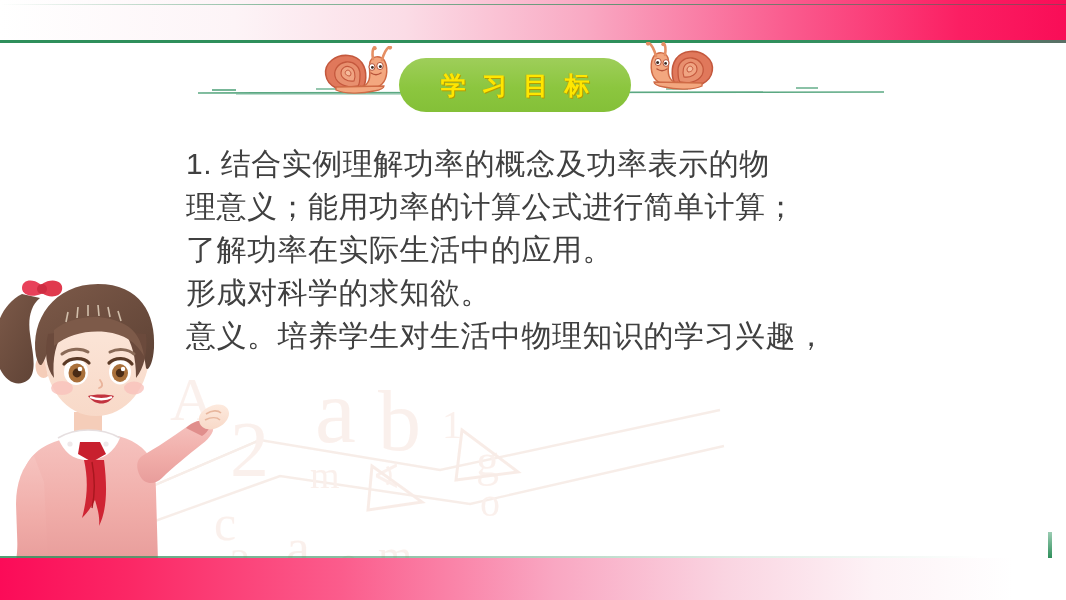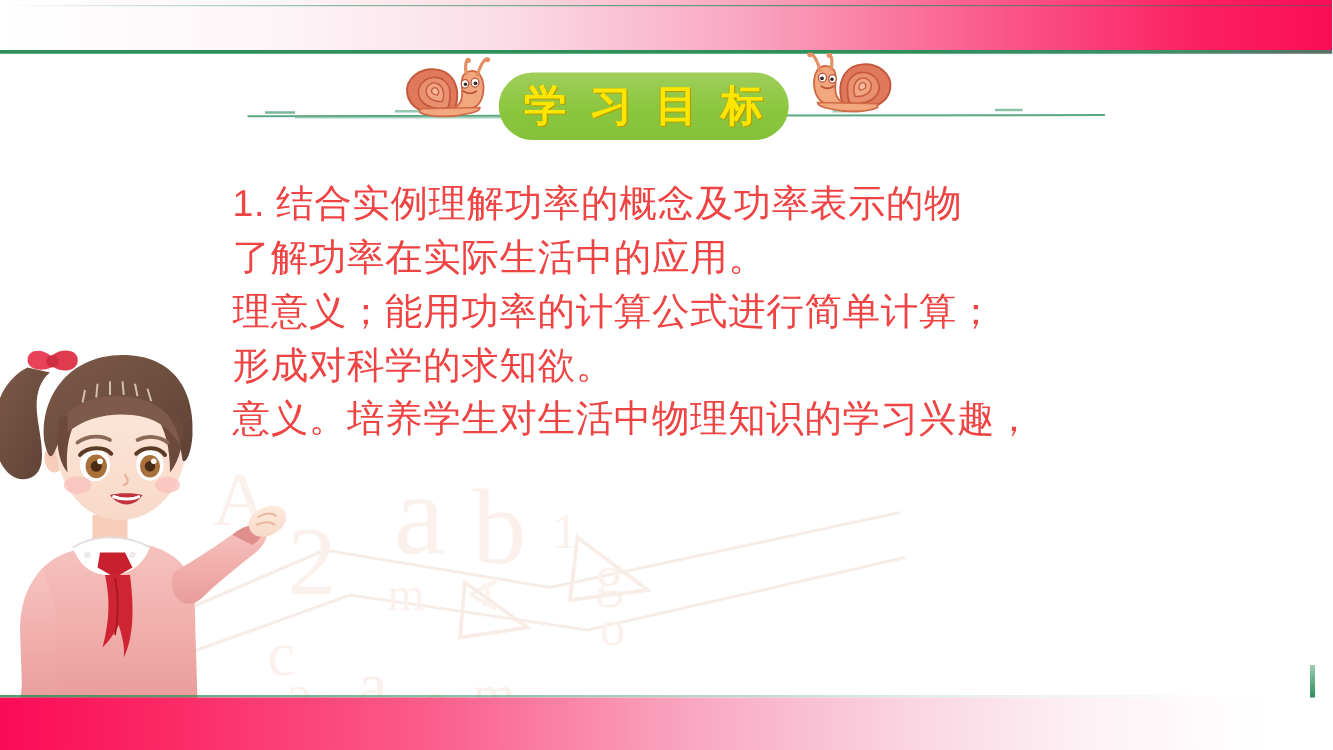--- a/index.html
+++ b/index.html
@@ -114,21 +114,21 @@
     width: 232px;
     height: 54px;
     border-radius: 27px;
     background: linear-gradient(to bottom, #9ece5a 0%, #8cc63f 55%, #84c038 100%);
     display: flex;
     align-items: center;
     justify-content: center;
   }
   .title-text {
     font-family: "Liberation Serif", serif;
-    font-size: 34px;
+    font-size: 25px;
     font-weight: bold;
     letter-spacing: 5px;
     color: #ffe600;
     text-shadow: 1px 1px 0 #b79b00, -1px 0 0 rgba(180,150,0,.45);
     white-space: nowrap;
     padding-left: 5px;
   }
 
   
   .snail-left  { position: absolute; left: 314px; top: 46px; }
@@ -136,21 +136,21 @@
 
   
   .girl { position: absolute; left: -4px; top: 272px; }
 
   
   .body-text {
     position: absolute;
     left: 186px;
     top: 142px;
     width: 790px;
-    color: #ef4444;
+    color: #404040;
     font-family: "Liberation Sans", sans-serif;
     font-size: 30px;
     line-height: 43px;
     letter-spacing: .5px;
     white-space: nowrap;
   }
   .body-text .line { display: block; }
 </style>
 </head>
 <body>
@@ -239,22 +239,22 @@
       <path d="M57 27 C60 29 64 29 67 27" stroke="#b7543a" stroke-width="1.4" fill="none" stroke-linecap="round"></path>
     </g>
   </svg>
 
   <div class="title-pill">
     <span class="title-text">学 习 目 标</span>
   </div>
 
   <div class="body-text">
     <span class="line">1. 结合实例理解功率的概念及功率表示的物</span>
+    <span class="line">理意义；能用功率的计算公式进行简单计算；</span>
     <span class="line">了解功率在实际生活中的应用。</span>
-    <span class="line">理意义；能用功率的计算公式进行简单计算；</span>
     <span class="line">形成对科学的求知欲。</span>
     <span class="line">意义。培养学生对生活中物理知识的学习兴趣，</span>
   </div>
 
   <svg class="girl" width="235" height="290" viewBox="0 0 235 290" xmlns="http://www.w3.org/2000/svg">
     <defs>
       <linearGradient id="uni" x1="0" y1="0" x2="0" y2="1">
         <stop offset="0%" stop-color="#f6c3bf"></stop>
         <stop offset="60%" stop-color="#f0aca8"></stop>
         <stop offset="100%" stop-color="#e89d9b"></stop>

